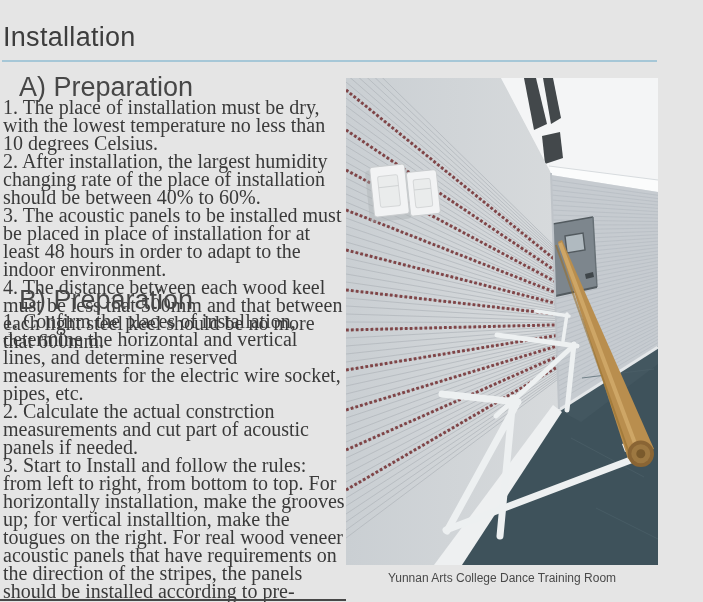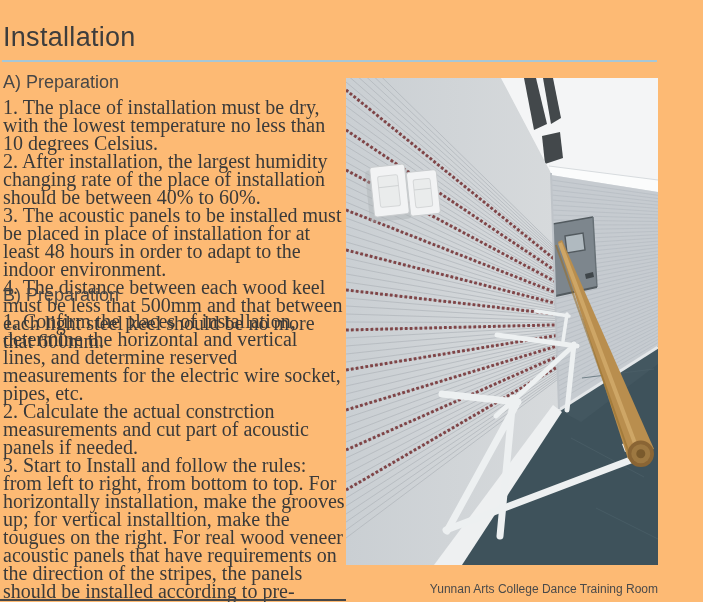--- a/index.html
+++ b/index.html
@@ -1,33 +1,33 @@
 <!DOCTYPE html>
 <html><head>
 <meta charset="utf-8">
 <style>
   html,body{margin:0;padding:0;background:#fff;}
   body{width:703px;height:602px;position:relative;overflow:hidden;
        font-family:"Liberation Sans",sans-serif;}
-  .page{position:absolute;inset:0;background:#fdba74;}
+  .page{position:absolute;inset:0;background:#e5e5e5;}
   .title{position:absolute;left:3px;top:22px;font-size:27px;color:#3d3d3d;
          letter-spacing:.3px;}
   .rule{position:absolute;left:2px;top:60px;width:655px;height:2px;}
-  .h2{position:absolute;left:3px;font-size:18px;color:#474747;}
+  .h2{position:absolute;left:19px;font-size:27px;color:#474747;}
   .body-text{position:absolute;left:3px;width:342px;
         font-family:"Liberation Serif",serif;font-size:20px;line-height:18px;
         color:#3a3a3a;white-space:pre-line;}
   #secA-h{top:72px}  #secA-b{top:98px}
   #secB-h{top:285px} #secB-b{top:312px}
   #secC-h{top:519px} #secC-b{top:550px}
   .footer-line{position:absolute;left:0;top:599px;width:346px;height:2px;}
   .figure{position:absolute;left:346px;top:78px;width:312px;height:487px;}
   .figure svg{display:block;width:100%;height:100%;}
-  .caption{position:absolute;left:346px;top:571px;width:312px;text-align:right;
-           font-size:12px;color:#4a4a4a;margin-top:11px;}
+  .caption{position:absolute;left:346px;top:571px;width:312px;text-align:center;
+           font-size:12px;color:#4a4a4a;}
 </style>
 </head>
 <body>
 
 <div class="page">
 
   <div class="title">Installation</div>
   <div class="rule" style="background: rgb(166, 199, 215);"></div>
 
   <div class="h2" id="secA-h">A) Preparation</div>

